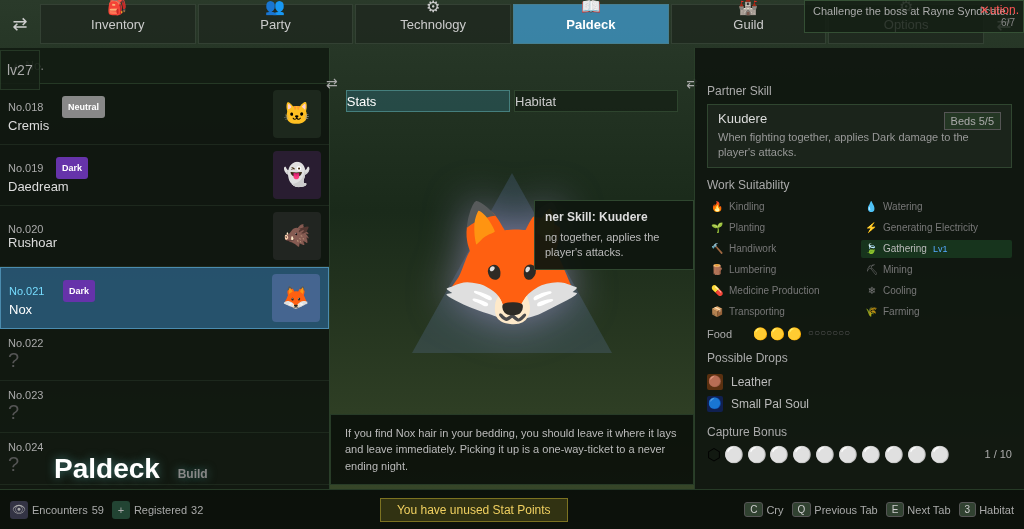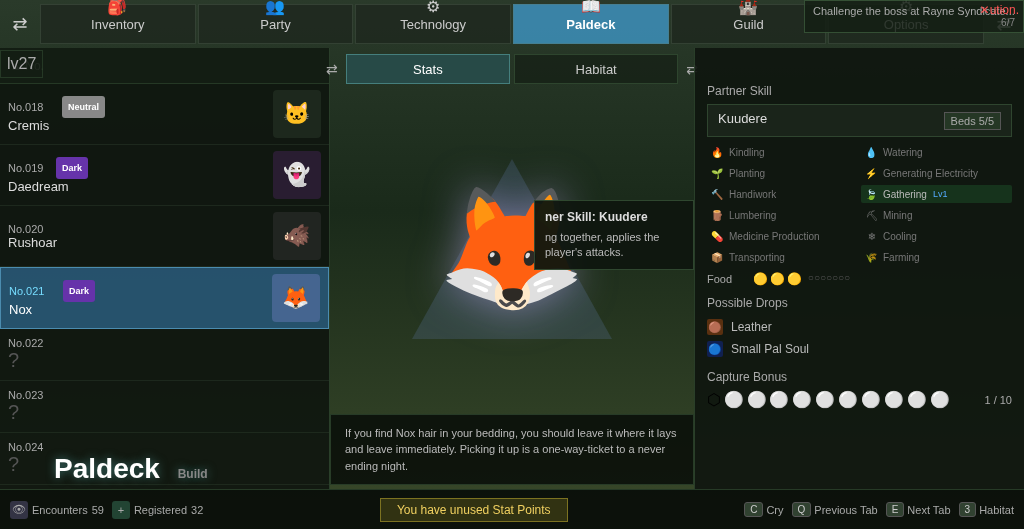--- a/index.html
+++ b/index.html
@@ -213,29 +213,30 @@
 
     .sub-tab-arrow {
       color: #aaa;
       font-size: 14px;
       cursor: pointer;
       padding: 4px;
     }
 
     .sub-tab {
       flex: 1;
-      height: 30px;
-      display: flex;
-      align-items: center;
-      justify-content: center;
+      height: 22px;
+      display: flex;
+      align-items: center;
+      justify-content: flex-start;
       color: #ccc;
       font-size: 13px;
       cursor: pointer;
       border: 1px solid rgba(80,120,80,0.4);
       background: rgba(20,30,20,0.7);
+      margin-top: 36px;
     }
 
     .sub-tab.active {
       background: rgba(40,80,80,0.8);
       border-color: rgba(100,180,180,0.5);
       color: #fff;
     }
 
     
     .pal-display {
@@ -540,22 +541,22 @@
       font-weight: bold;
       margin-bottom: 4px;
     }
 
     
     .lv-indicator {
       position: absolute;
       top: 50px;
       left: 0;
       background: rgba(20,30,20,0.9);
-      padding: 4px 6px;
-      font-size: 16px;
+      padding: 11px 6px;
+      font-size: 14px;
       color: #aaa;
       border: 1px solid rgba(80,120,80,0.3);
       z-index: 5;
     }
 
     
     .triangle-deco {
       position: absolute;
       width: 200px;
       height: 200px;
@@ -727,22 +728,24 @@
   </div>
 
   <div class="right-panel">
 
     <div class="section-title">Partner Skill</div>
     <div class="partner-skill-box">
       <div style="display:flex;align-items:flex-end;justify-content:space-between;">
         <span class="skill-name">Kuudere</span>
         <span class="beds-badge">Beds 5/5</span>
       </div>
-    </div>
-
+      <div class="skill-desc">When fighting together, applies Dark damage to the player's attacks.</div>
+    </div>
+
+    <div class="section-title">Work Suitability</div>
     <div class="work-grid">
       <div class="work-item">
         <span class="work-icon">🔥</span>
         <span>Kindling</span>
       </div>
       <div class="work-item">
         <span class="work-icon">💧</span>
         <span>Watering</span>
       </div>
       <div class="work-item">

